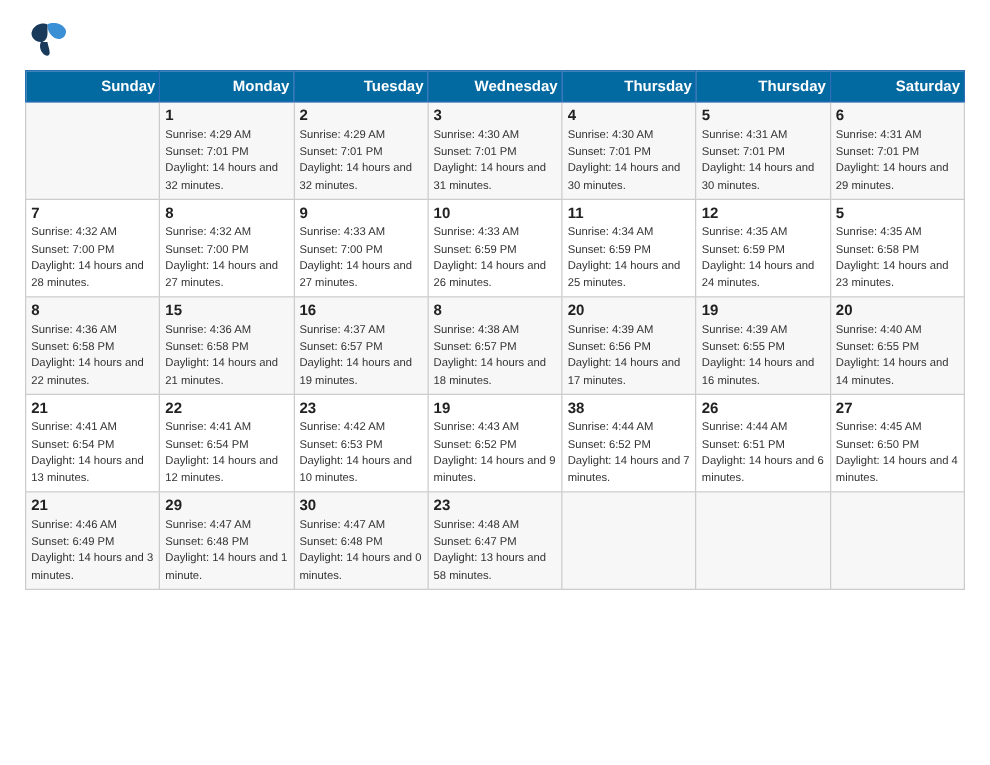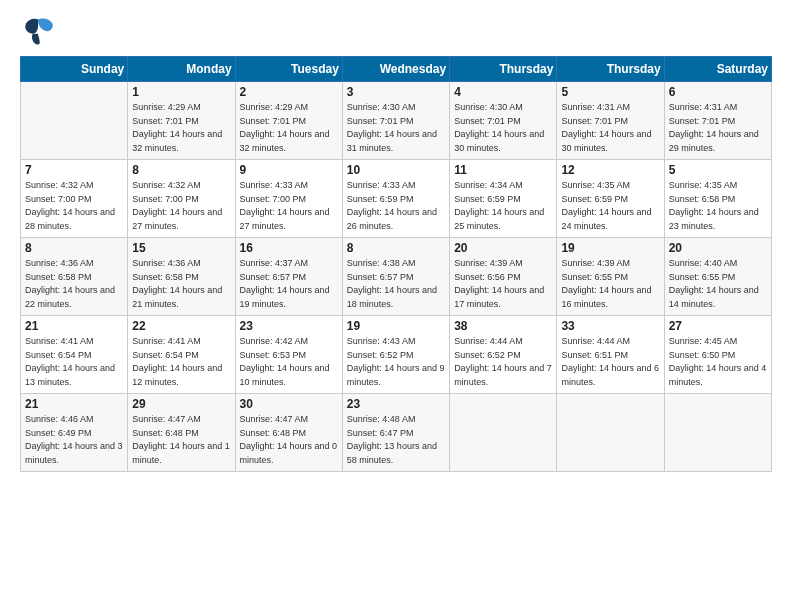--- a/index.html
+++ b/index.html
@@ -237,21 +237,21 @@
           </td>
           <td>
             <span class="day-num">19</span>
             <div class="day-detail">Sunrise: 4:43 AM<br>Sunset: 6:52 PM<br>Daylight: 14 hours and 9 minutes.</div>
           </td>
           <td>
             <span class="day-num">38</span>
             <div class="day-detail">Sunrise: 4:44 AM<br>Sunset: 6:52 PM<br>Daylight: 14 hours and 7 minutes.</div>
           </td>
           <td>
-            <span class="day-num">33</span>
+            <span class="day-num">26</span>
             <div class="day-detail">Sunrise: 4:44 AM<br>Sunset: 6:51 PM<br>Daylight: 14 hours and 6 minutes.</div>
           </td>
           <td>
             <span class="day-num">27</span>
             <div class="day-detail">Sunrise: 4:45 AM<br>Sunset: 6:50 PM<br>Daylight: 14 hours and 4 minutes.</div>
           </td>
         </tr>
         <tr>
           <td>
             <span class="day-num">21</span>

